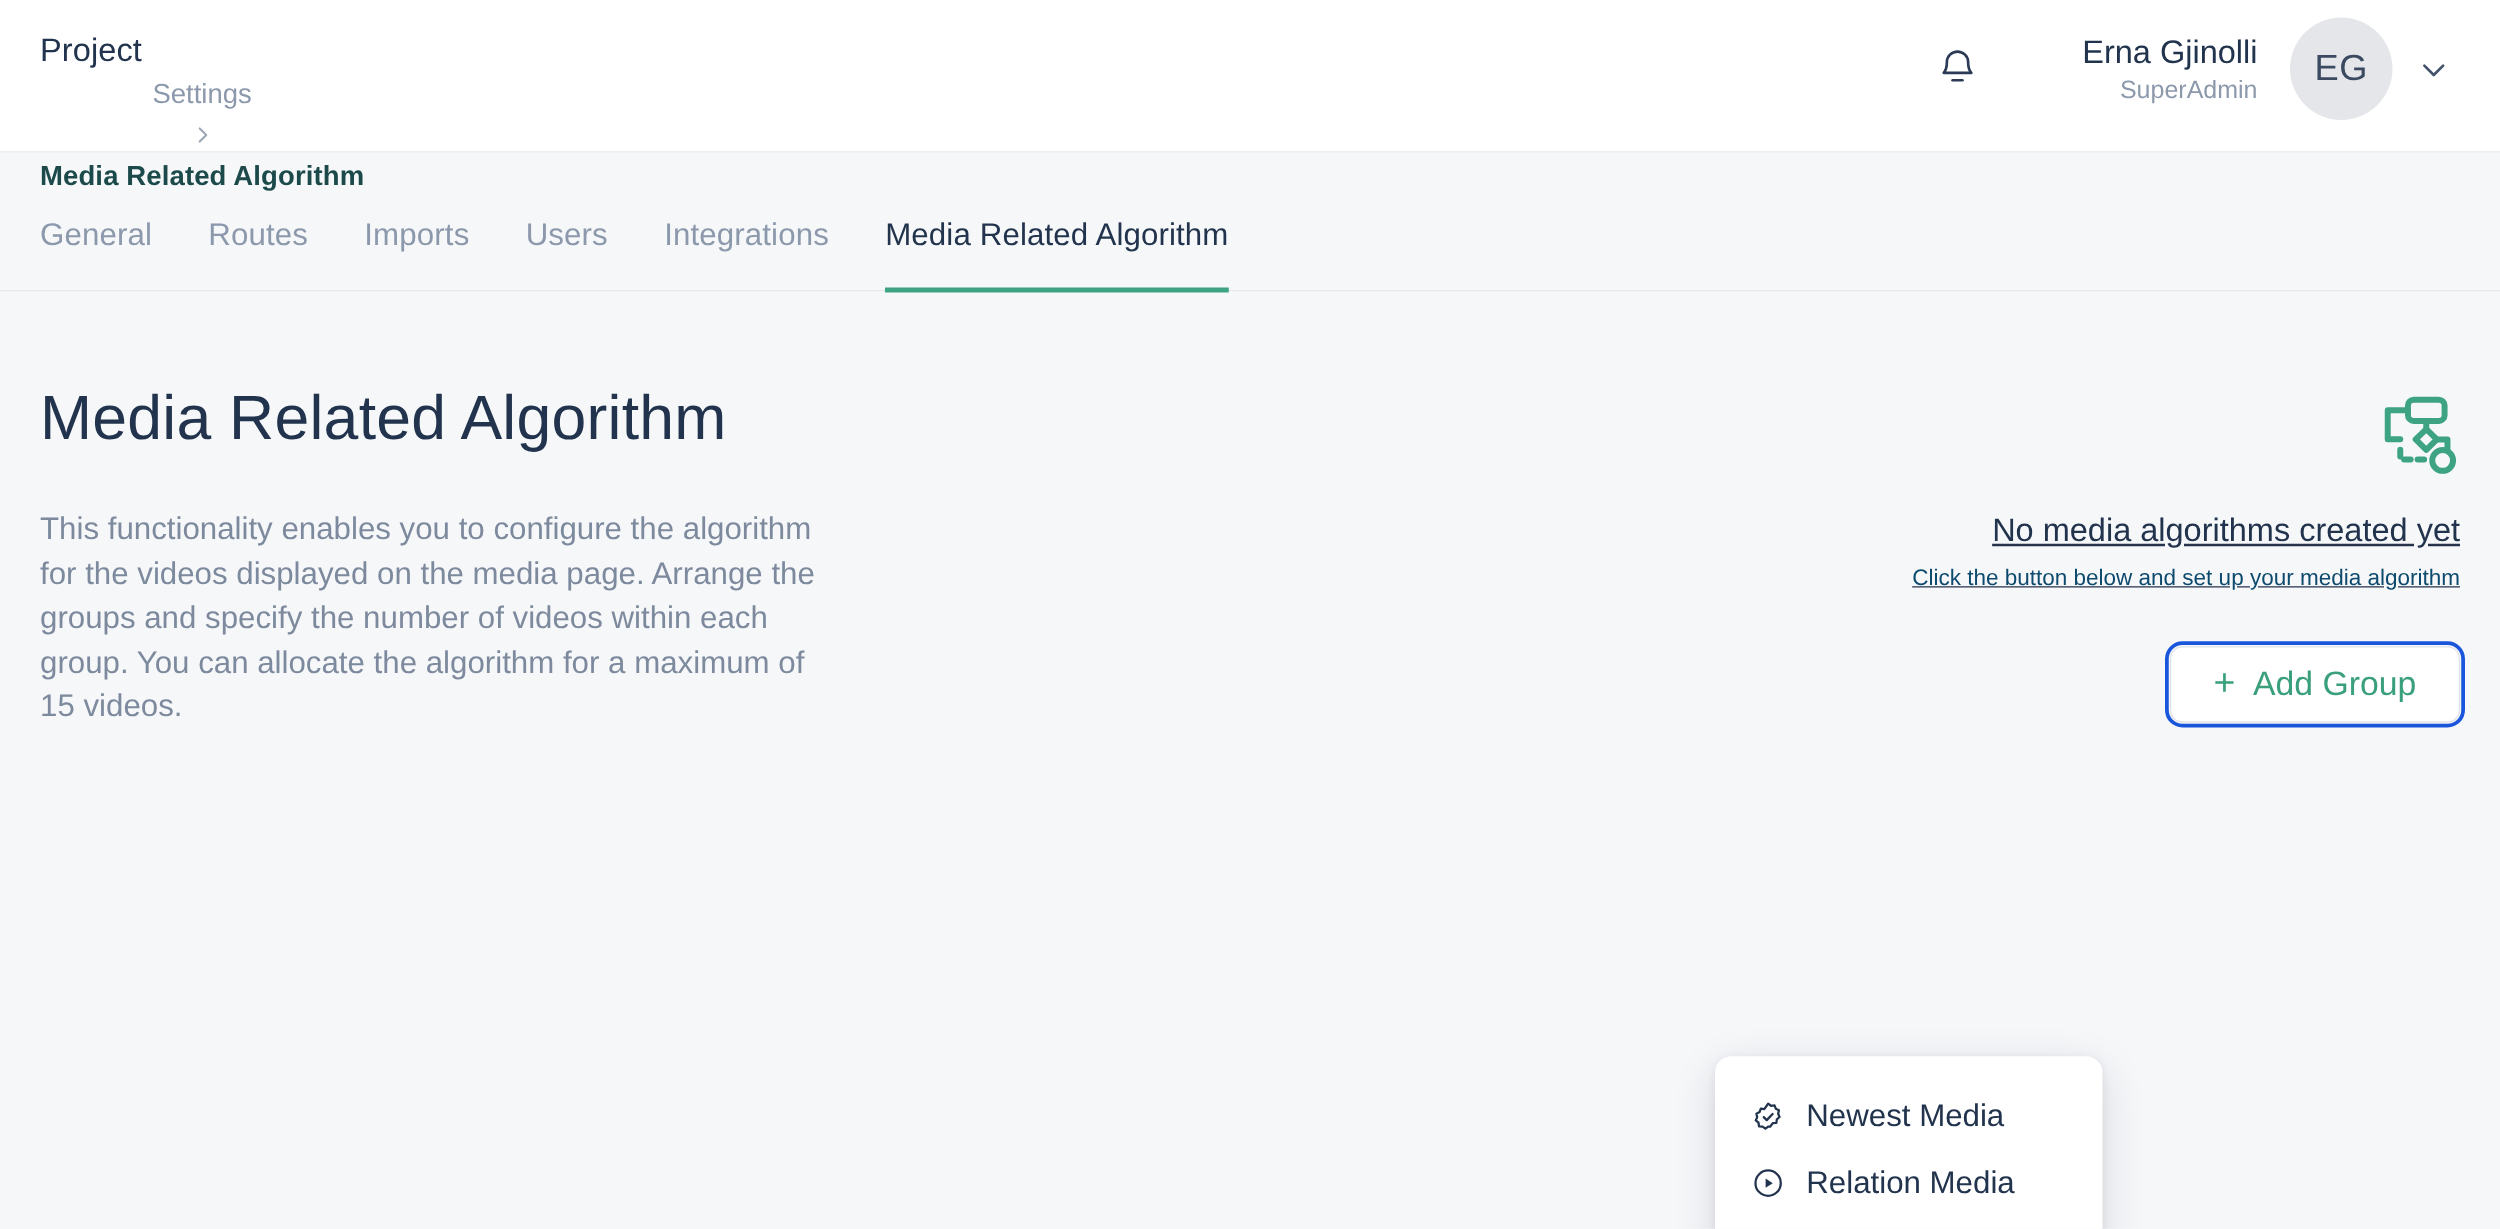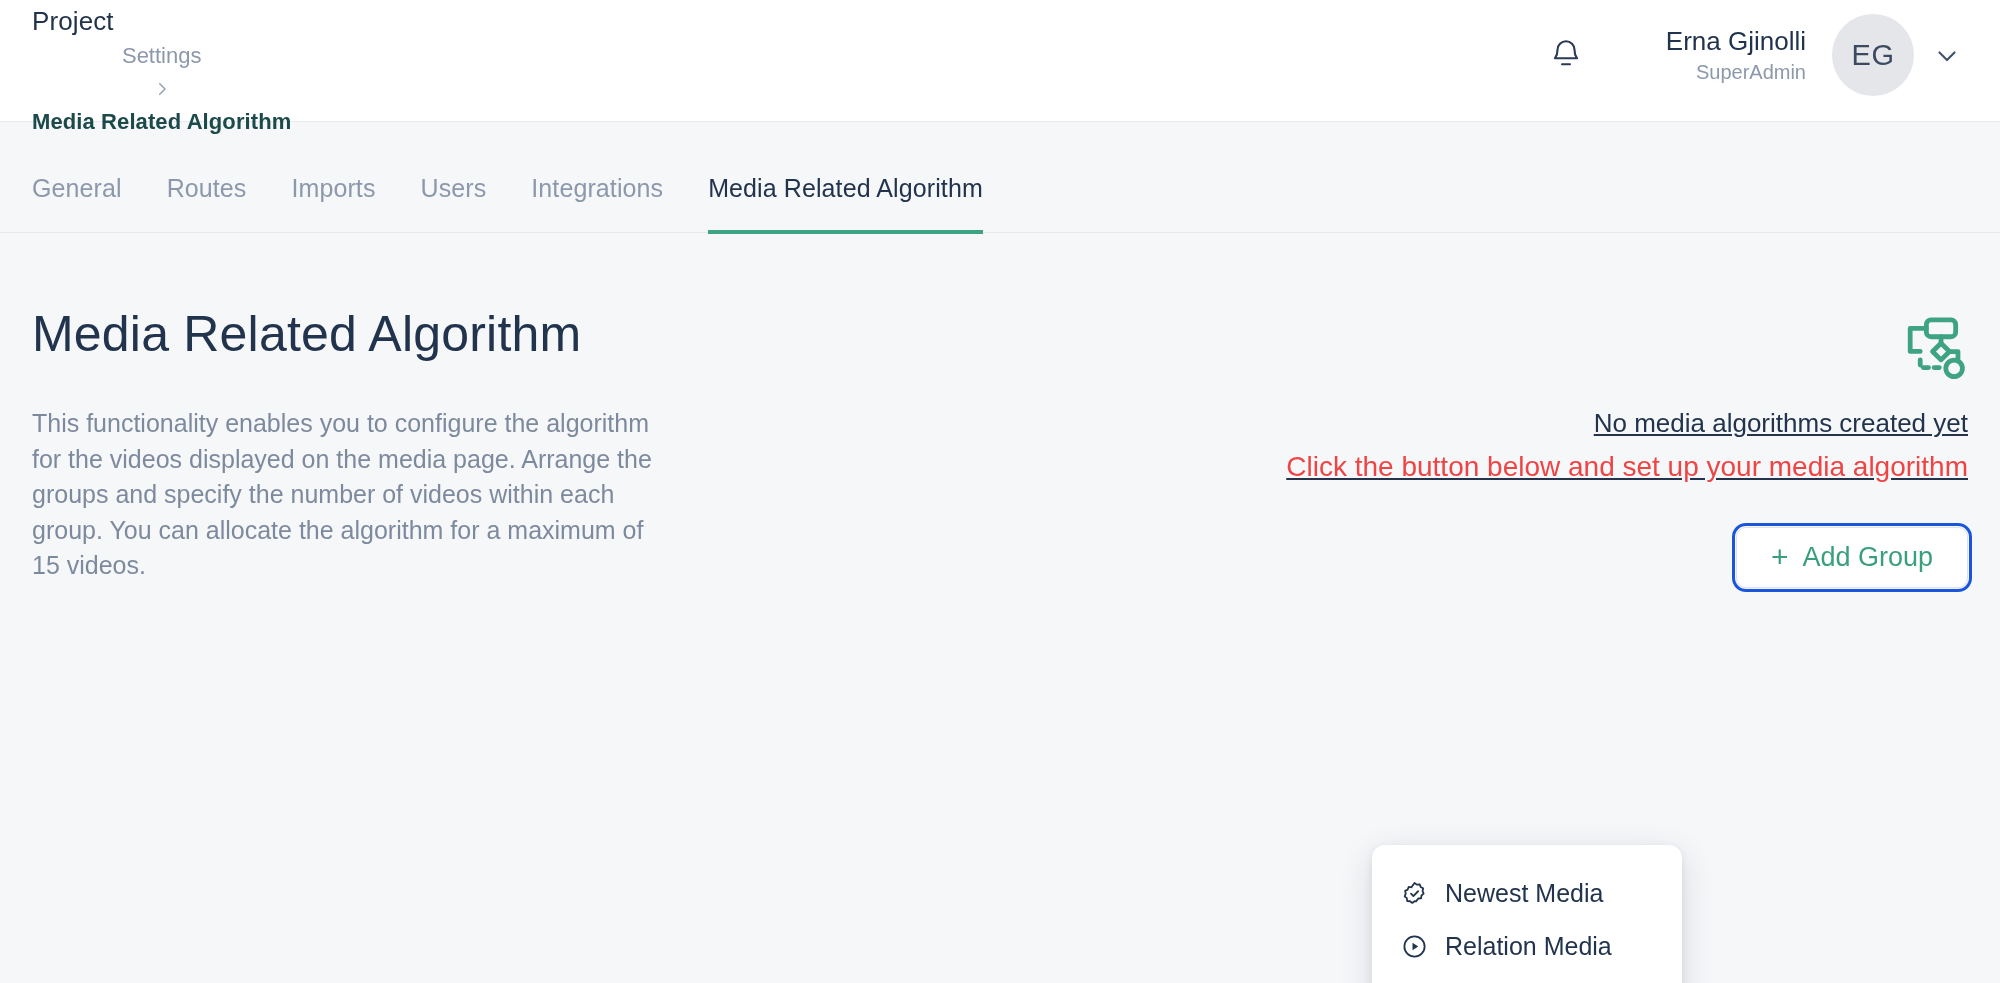--- a/index.html
+++ b/index.html
@@ -22,21 +22,21 @@
     position: relative;
     height: 122px;
     background: #ffffff;
     border-bottom: 1px solid #e8eaee;
     display: flex;
     align-items: flex-start;
     justify-content: space-between;
     padding: 0 38px 0 32px;
   }
 
-  .header-left { padding-top: 5px; }
+  .header-left { padding-top: 24px; }
 
   .project-title {
     font-size: 26px;
     font-weight: 400;
     color: #22344d;
     line-height: 1.3;
     letter-spacing: 0.1px;
   }
 
   .breadcrumb {
@@ -211,22 +211,22 @@
   .empty-icon { margin-bottom: 21px; }
 
   .empty-title {
     font-size: 26px;
     color: #22344d;
     margin-bottom: 12px;
     text-align: center;
   }
 
   .empty-sub {
-    font-size: 28px;
-    color: #ef4444;
+    font-size: 18px;
+    color: #0c4a6e;
     text-align: center;
     font-weight: 400;
   }
 
   
   .add-group-holder {
     position: relative;
     margin-top: 44px;
   }
 

